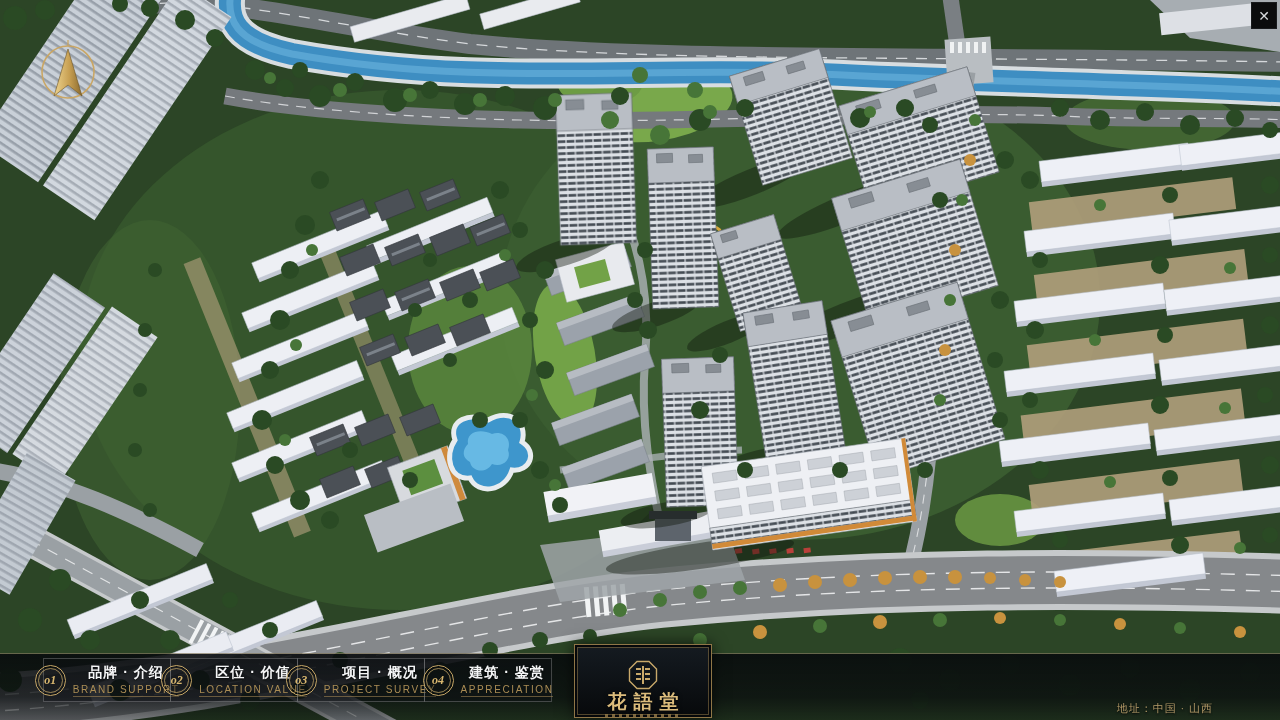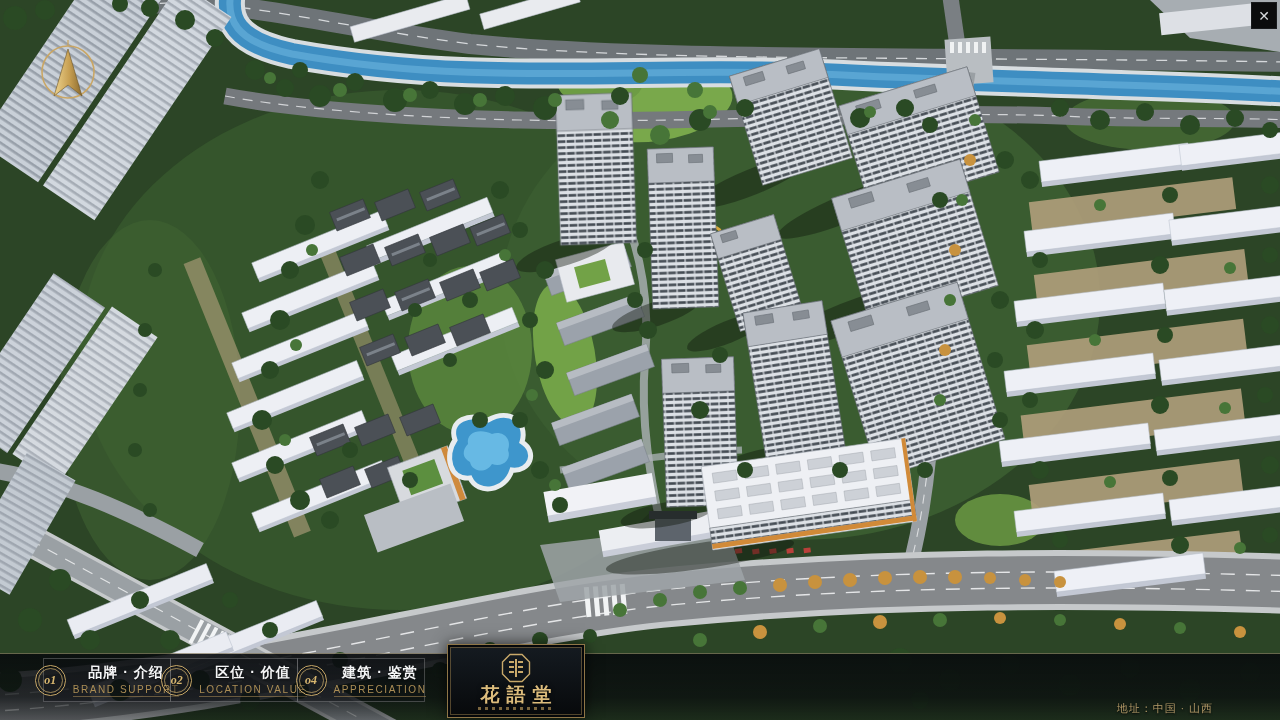--- a/index.html
+++ b/index.html
@@ -32,21 +32,21 @@
   .labels{display:flex;flex-direction:column;align-items:center;gap:2px;}
   .cn{font-size:14px;font-weight:bold;color:#f4f5f6;letter-spacing:1px;white-space:nowrap;
     text-shadow:0 1px 2px rgba(0,0,0,.75);}
   .en{font-size:10px;color:#ab8d55;letter-spacing:1.6px;white-space:nowrap;
     border-bottom:1px solid rgba(171,141,85,.55);padding-bottom:1px;text-transform:uppercase;}
 
   
   .logo-panel{width:138px;height:74px;flex:none;margin:-14px 7px 0 22px;box-sizing:border-box;cursor:pointer;
     background:linear-gradient(#151b21,#07090b);border:1px solid #8f7647;
     box-shadow:inset 0 0 0 2px #05070a,inset 0 0 0 3px rgba(143,118,71,.55),0 0 14px rgba(0,0,0,.7);
-    display:flex;flex-direction:column;align-items:center;justify-content:center;gap:2px;}
+    display:flex;flex-direction:column;align-items:center;justify-content:flex-end;gap:2px;}
   .seal{display:block;}
   .logo-title{font-family:"Liberation Serif",serif;font-size:19px;font-weight:bold;color:#dcbc7c;
     letter-spacing:7px;padding-left:7px;line-height:1;text-shadow:0 0 4px rgba(0,0,0,.8);}
   .logo-sub{width:76px;height:3px;margin-top:1px;opacity:.85;
     background-image:repeating-linear-gradient(90deg,#8f7647 0 3px,transparent 3px 7px);}
 
   
   .address{position:absolute;right:67px;bottom:4px;font-size:11px;color:#b59c6a;letter-spacing:1px;
     text-shadow:0 1px 2px #000;font-family:Liberation Serif, serif;}
 </style>
@@ -674,20 +674,29 @@
     <div class="nav-item">
       <span class="ring">
           <i>o2</i>
         </span>
       <span class="labels">
           <b class="cn">区位 · 价值</b>
           <small class="en">LOCATION VALUE</small>
         </span>
     </div>
 
+    <div class="nav-item">
+      <span class="ring">
+          <i>o3</i>
+        </span>
+      <span class="labels">
+          <b class="cn">项目 · 概况</b>
+          <small class="en">PROJECT SURVEY</small>
+        </span>
+    </div>
 
     <div class="nav-item">
       <span class="ring">
           <i>o4</i>
         </span>
       <span class="labels">
           <b class="cn">建筑 · 鉴赏</b>
           <small class="en">APPRECIATION</small>
         </span>
     </div>

